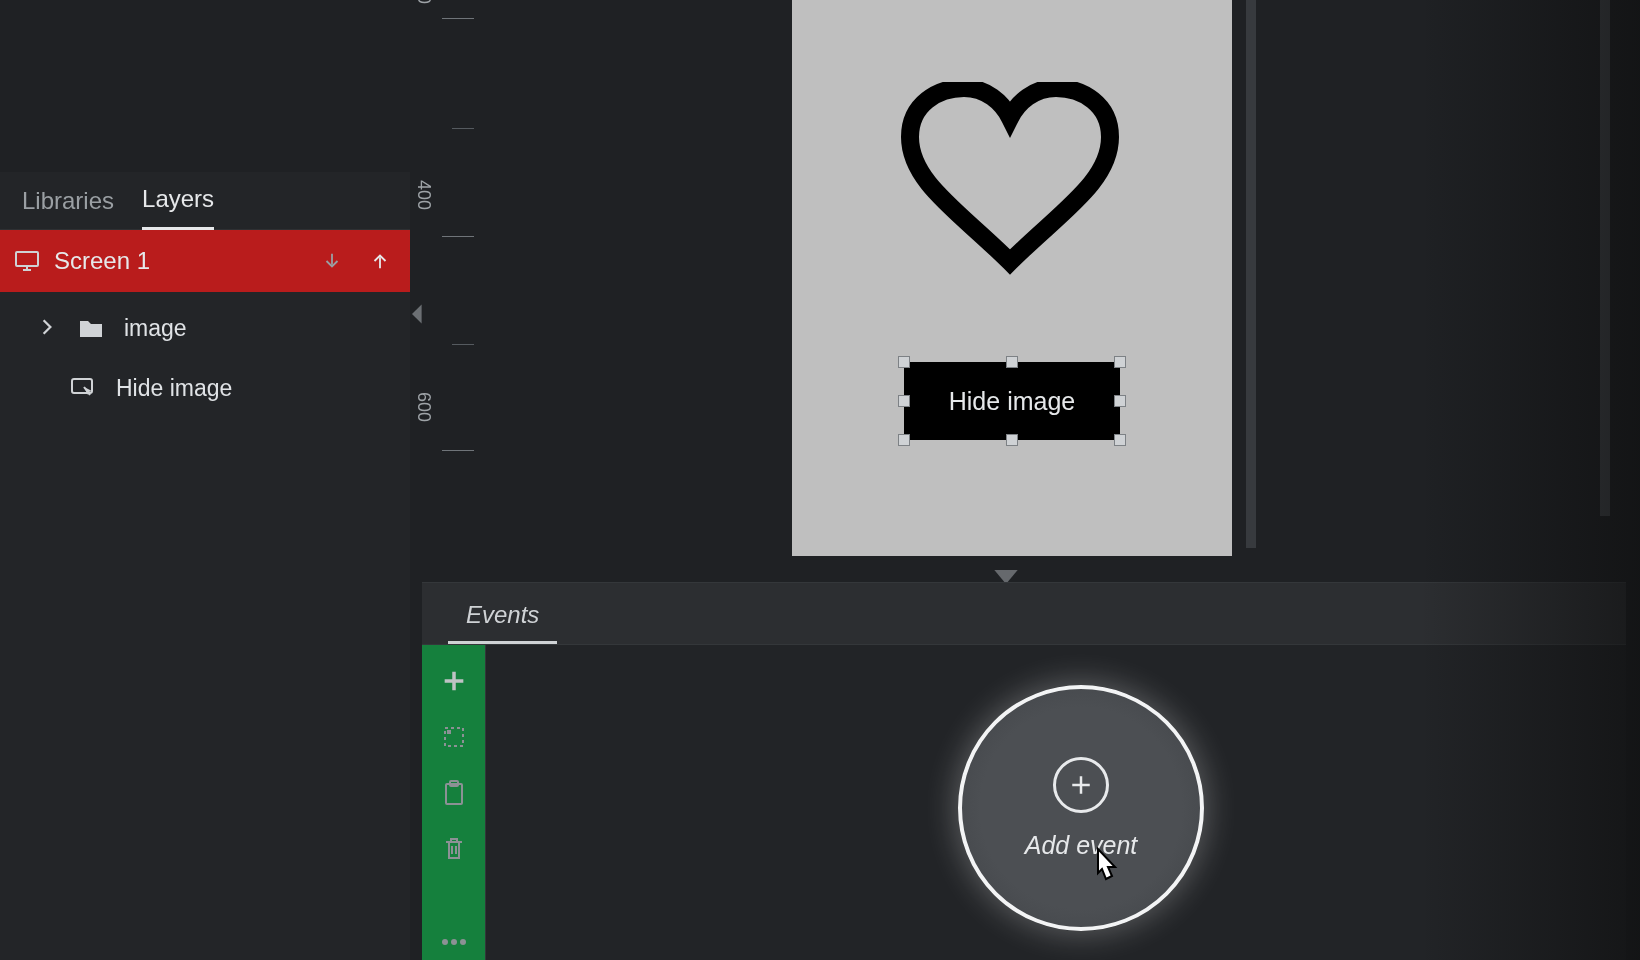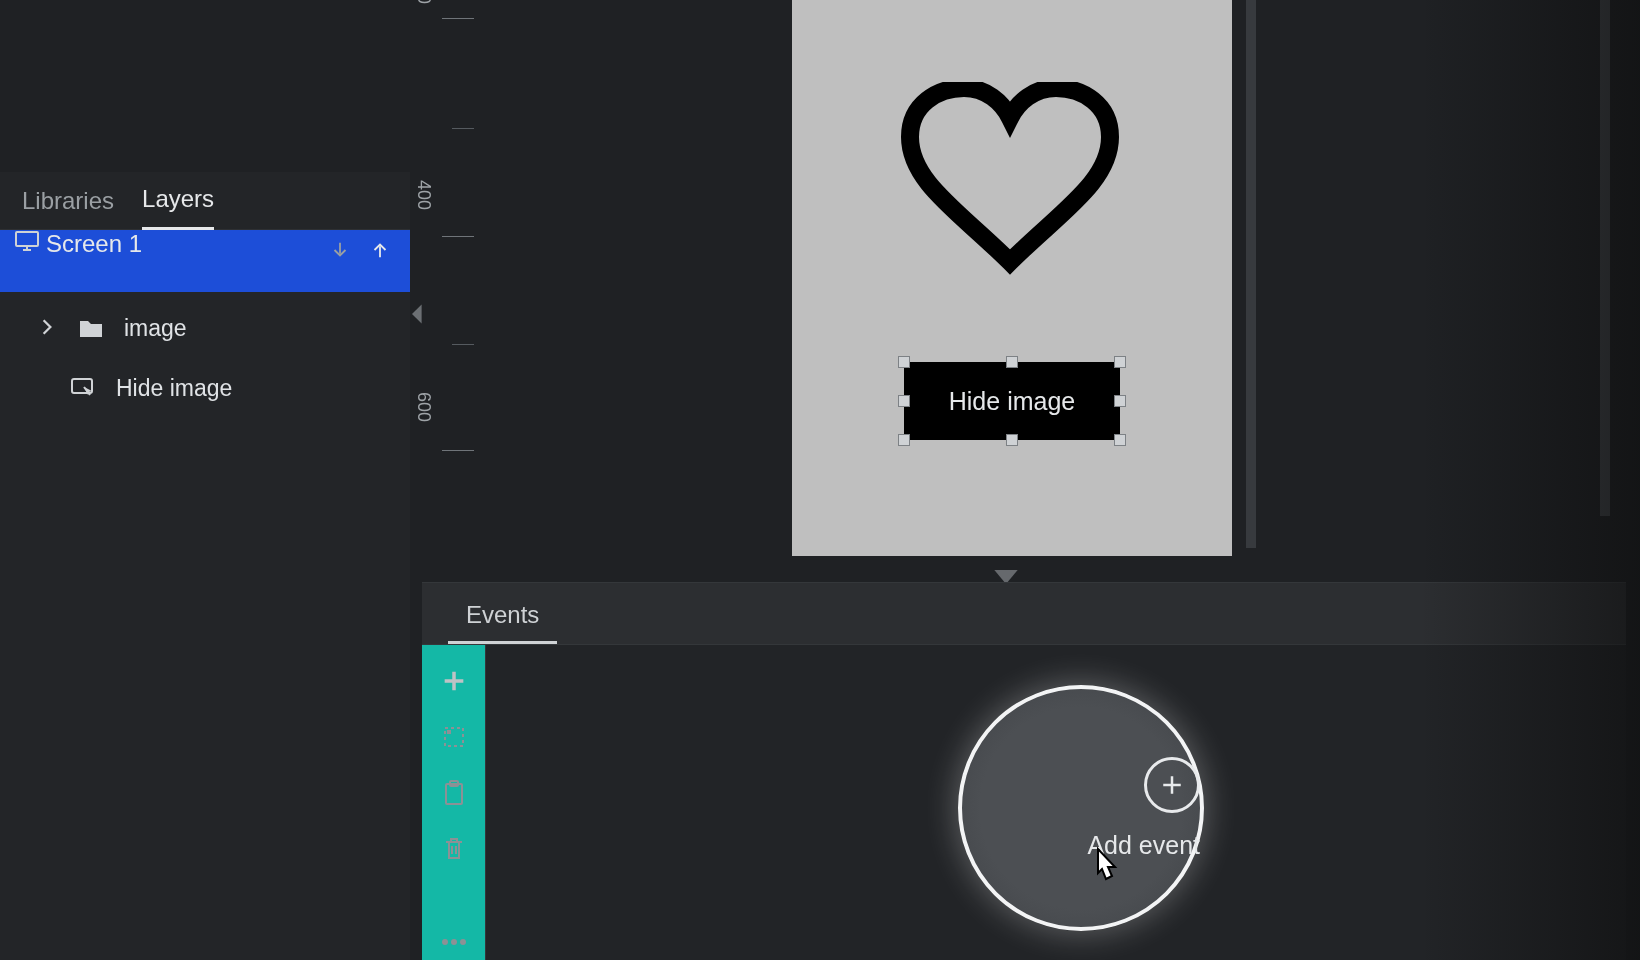--- a/index.html
+++ b/index.html
@@ -6,21 +6,21 @@
   html, body { width: 1640px; height: 960px; background: #1f2124; overflow: hidden; color: #d8dcdf; }
 
   
   .sidebar { position: absolute; left: 0; top: 0; width: 410px; height: 960px; background: #232528; }
   .sidebar-top-spacer { height: 172px; background: #1f2124; }
 
   .tabbar { display: flex; height: 58px; align-items: flex-end; padding: 0 22px; border-bottom: 1px solid #2e3033; background: #232528; gap: 28px; text-align: center; }
   .tab { color: #9a9fa3; font-size: 24px; padding-bottom: 14px; cursor: pointer; }
   .tab.active { color: #e6e8ea; border-bottom: 3px solid #e6e8ea; margin-bottom: -1px; margin-top: 44px; }
 
-  .screen-row { display: flex; align-items: flex-start; height: 62px; padding: 0 10px 0 8px; background: #1d4ed8; }
+  .screen-row { display: flex; align-items: center; height: 62px; padding: 0 10px 0 8px; background: #b91c1c; gap: 8px; }
   .screen-row .screen-ico { width: 38px; display: flex; justify-content: center; }
   .screen-row .lbl { color: #e6e8ea; font-size: 24px; flex: 1; }
   .screen-row .arrow-btn { width: 40px; height: 40px; display: flex; align-items: center; justify-content: center; cursor: pointer; color: #9a9fa3; }
 
   .layer-list { padding-top: 6px; }
   .layer-row { display: flex; align-items: center; height: 60px; padding-left: 40px; gap: 18px; cursor: pointer; color: #e0e3e6; font-size: 23px; }
   .layer-row .chev { width: 18px; color: #d0d3d6; }
   .layer-row .folder-ico, .layer-row .btn-ico { width: 30px; height: 30px; display:flex; align-items:center; justify-content:center; color:#d0d3d6; }
   .layer-row.child { padding-left: 68px; }
 
@@ -44,34 +44,34 @@
 
   .heart-shape { position: absolute; left: 108px; top: 82px; width: 220px; height: 200px; }
 
   .selected-btn-wrap { position: absolute; left: 904px; top: 362px; width: 216px; height: 78px; }
   .selected-btn { width: 100%; height: 100%; background: #000; color: #e6e8ea; font-size: 25px; display:flex; align-items:center; justify-content:center; }
   .sel-handle { position: absolute; width: 12px; height: 12px; background:#cfd2d5; border:1px solid #7d8185; }
 
   .panel-divider-arrow { position:absolute; left:994px; top:570px; width:28px; height:14px; color:#66696d; cursor:pointer; }
 
   
-  .events-panel { position: absolute; left: 422px; right: 14px; top: 582px; bottom: 0; background: #14b8a6; border-top: 1px solid #34373a; }
+  .events-panel { position: absolute; left: 422px; right: 14px; top: 582px; bottom: 0; background: #15803d; border-top: 1px solid #34373a; font-style: italic; }
   .events-tabbar { display:flex; align-items: flex-end; height: 62px; border-bottom: 1px solid #34373a; background: #2c2e31; padding-left: 26px; }
   .events-tab { color: #cfd2d5; font-size: 24px; padding: 14px 18px 12px 18px; border-bottom: 3px solid #cfd2d5; }
 
   .events-body { display:flex; height: calc(100% - 62px); }
   .events-tools { width: 64px; border-right: 1px solid #34373a; display:flex; flex-direction:column; align-items:center; padding-top: 18px; gap: 20px; }
   .events-tools .tool { width: 36px; height: 36px; display:flex; align-items:center; justify-content:center; cursor:pointer; color:#8c9195; }
   .events-tools .spacer { flex: 1; }
 
   .events-content { flex: 1; position: relative; background: #222427; }
 
   .spotlight { position:absolute; left:472px; top:40px; width:246px; height:246px; border-radius:50%;
                background: radial-gradient(circle, #4c4f53 0%, #4c4f53 60%, #3e4145 100%);
-               border:4px solid #f3f4f5; box-shadow: 0 0 30px 4px rgba(255,255,255,0.25); display:flex; flex-direction:column; align-items:flex-end; justify-content:center; gap:18px; }
+               border:4px solid #f3f4f5; box-shadow: 0 0 30px 4px rgba(255,255,255,0.25); display:flex; flex-direction:column; align-items:center; justify-content:center; gap:18px; }
   .spotlight .add-circle { width:56px; height:56px; border-radius:50%; border:3px solid #e8eaec; display:flex; align-items:center; justify-content:center; }
   .spotlight .add-label { color:#e6e8ea; font-size:25px; }
   .spotlight .cursor-icon { position:absolute; left:124px; top:154px; pointer-events:none; }
 
   
   .canvas-scrollbar { position:absolute; right:30px; top:0; width:10px; height:516px; background:#3b3e42; cursor:pointer; }
 
   
   .right-fade { position:absolute; right:0; top:0; width:220px; height:100%; background: linear-gradient(to right, rgba(31,33,36,0) 0%, rgba(10,10,10,0.55) 100%); pointer-events:none; }
 </style>

